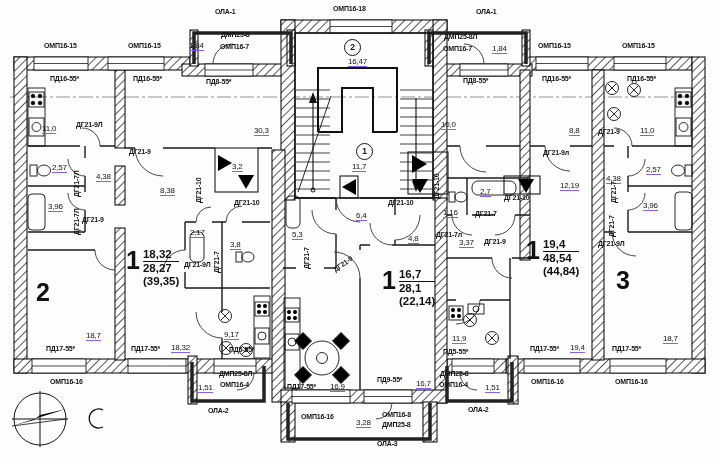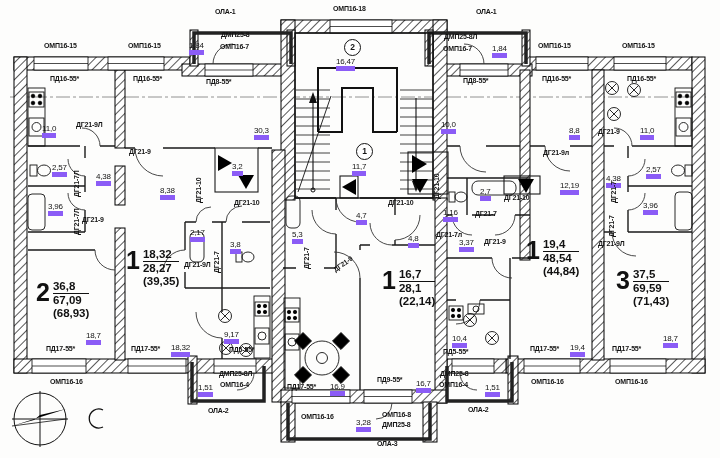--- a/index.html
+++ b/index.html
@@ -2,21 +2,21 @@
 <html><head>
 <meta charset="utf-8">
 <style>
   html,body{margin:0;padding:0;background:#fff;}
   .stage{position:relative;width:720px;height:458px;background:#fdfdfc;overflow:hidden;
          font-family:"Liberation Sans",sans-serif;}
   svg{position:absolute;left:0;top:0;}
   .lb{position:absolute;font:700 7px "Liberation Sans",sans-serif;color:#141414;
       white-space:nowrap;letter-spacing:-0.2px;z-index:5;}
   .val{font:400 8px "Liberation Sans",sans-serif;font-weight:400;}
-  .u{border-bottom:5px solid #8b5cf6;padding-bottom:0px;}
+  .u{border-bottom:1px solid #8b5cf6;padding-bottom:0px;}
   .rot{transform:rotate(-90deg);transform-origin:left bottom;}
   .rot2{transform:rotate(-35deg);transform-origin:left bottom;}
   .circ{width:15px;height:15px;border:1.2px solid #141414;border-radius:50%;
         text-align:center;line-height:15px;font-size:8.5px;background:#fff;}
   .apt{position:absolute;display:flex;gap:3px;align-items:flex-start;z-index:5;
        font:700 11.5px "Liberation Sans",sans-serif;color:#111;}
   .apt .n{font-size:25px;line-height:24px;font-weight:700;}
   .apt .col span{display:block;line-height:13px;}
   .apt .col .u{border-bottom:1.3px solid #111;}
 </style>
@@ -312,21 +312,21 @@
 <span class="lb" style="left:538px;top:42px">ОМП16-15</span>
 <span class="lb" style="left:622px;top:42px">ОМП16-15</span>
 <span class="lb" style="left:50px;top:75px">ПД16-55*</span>
 <span class="lb" style="left:133px;top:75px">ПД16-55*</span>
 <span class="lb" style="left:206px;top:78px">ПД8-55*</span>
 <span class="lb" style="left:463px;top:77px">ПД8-55*</span>
 <span class="lb" style="left:542px;top:75px">ПД16-55*</span>
 <span class="lb" style="left:627px;top:75px">ПД16-55*</span>
 
 <span class="lb circ" style="left:344px;top:39px">2</span>
-<span class="lb val u" style="left:336px;top:57px">16,47</span>
+<span class="lb val u" style="left:348px;top:57px">16,47</span>
 <span class="lb circ" style="left:356px;top:143px">1</span>
 <span class="lb val u" style="left:352px;top:162px">11,7</span>
 
 <span class="lb val u" style="left:42px;top:124px">11,0</span>
 <span class="lb" style="left:76px;top:121px">ДГ21-9Л</span>
 <span class="lb val u" style="left:254px;top:126px">30,3</span>
 <span class="lb" style="left:129px;top:148px">ДГ21-9</span>
 <span class="lb val u" style="left:52px;top:163px">2,57</span>
 <span class="lb val u" style="left:96px;top:172px">4,38</span>
 <span class="lb rot" style="left:80px;top:190px">ДГ21-7Л</span>
@@ -350,35 +350,35 @@
 <span class="lb val u" style="left:224px;top:330px">9,17</span>
 <span class="lb" style="left:229px;top:346px">ПД5-55*</span>
 <span class="lb" style="left:219px;top:370px">ДМП25-8Л</span>
 <span class="lb" style="left:220px;top:381px">ОМП16-4</span>
 <span class="lb val u" style="left:198px;top:383px">1,51</span>
 <span class="lb" style="left:208px;top:407px">ОЛА-2</span>
 <span class="lb" style="left:50px;top:378px">ОМП16-16</span>
 
 <span class="lb" style="left:388px;top:199px">ДГ21-10</span>
 <span class="lb rot" style="left:440px;top:192px">ДГ21-10</span>
-<span class="lb val u" style="left:356px;top:211px">4,7</span>
+<span class="lb val u" style="left:356px;top:211px">6,4</span>
 <span class="lb val u" style="left:408px;top:234px">4,8</span>
 <span class="lb val u" style="left:443px;top:208px">1,16</span>
 <span class="lb val u" style="left:480px;top:187px">2,7</span>
 <span class="lb" style="left:475px;top:210px">ДГ21-7</span>
 <span class="lb" style="left:436px;top:231px">ДГ21-7л</span>
 <span class="lb val u" style="left:459px;top:238px">3,37</span>
 <span class="lb" style="left:484px;top:238px">ДГ21-9</span>
 <span class="lb" style="left:504px;top:194px">ДГ21-10</span>
 <span class="lb rot2" style="left:336px;top:266px">ДГ21-9</span>
 <span class="lb" style="left:287px;top:383px">ПД17-55*</span>
 <span class="lb val u" style="left:330px;top:382px">16,9</span>
 <span class="lb" style="left:377px;top:376px">ПД9-55*</span>
 <span class="lb val u" style="left:416px;top:379px">16,7</span>
-<span class="lb val u" style="left:452px;top:334px">10,4</span>
+<span class="lb val u" style="left:452px;top:334px">11,9</span>
 <span class="lb" style="left:443px;top:348px">ПД5-55*</span>
 <span class="lb" style="left:440px;top:370px">ДМП25-8</span>
 <span class="lb" style="left:439px;top:381px">ОМП16-4</span>
 <span class="lb val u" style="left:485px;top:383px">1,51</span>
 <span class="lb" style="left:468px;top:406px">ОЛА-2</span>
 <span class="lb" style="left:301px;top:413px">ОМП16-16</span>
 <span class="lb val u" style="left:356px;top:418px">3,28</span>
 <span class="lb" style="left:382px;top:411px">ОМП16-8</span>
 <span class="lb" style="left:382px;top:421px">ДМП25-8</span>
 <span class="lb" style="left:377px;top:440px">ОЛА-3</span>
@@ -397,25 +397,20 @@
 <span class="lb" style="left:598px;top:240px">ДГ21-9Л</span>
 <span class="lb val u" style="left:663px;top:334px">18,7</span>
 <span class="lb" style="left:530px;top:345px">ПД17-55*</span>
 <span class="lb val u" style="left:570px;top:343px">19,4</span>
 <span class="lb" style="left:612px;top:345px">ПД17-55*</span>
 <span class="lb" style="left:531px;top:378px">ОМП16-16</span>
 <span class="lb" style="left:615px;top:378px">ОМП16-16</span>
 
 <div class="apt" style="left:36px;top:280px">
   <span class="n">2</span>
-  <span class="col">
-    <span class="u">36,8</span>
-    <span>67,09</span>
-    <span>(68,93)</span>
-  </span>
 </div>
 <div class="apt" style="left:126px;top:248px">
   <span class="n">1</span>
   <span class="col">
     <span class="u">18,32</span>
     <span>28,27</span>
     <span>(39,35)</span>
   </span>
 </div>
 <div class="apt" style="left:382px;top:268px">
@@ -429,20 +424,15 @@
 <div class="apt" style="left:526px;top:238px">
   <span class="n">1</span>
   <span class="col">
     <span class="u">19,4</span>
     <span>48,54</span>
     <span>(44,84)</span>
   </span>
 </div>
 <div class="apt" style="left:616px;top:268px">
   <span class="n">3</span>
-  <span class="col">
-    <span class="u">37,5</span>
-    <span>69,59</span>
-    <span>(71,43)</span>
-  </span>
 </div>
 
 </div>
 
 </body></html>

